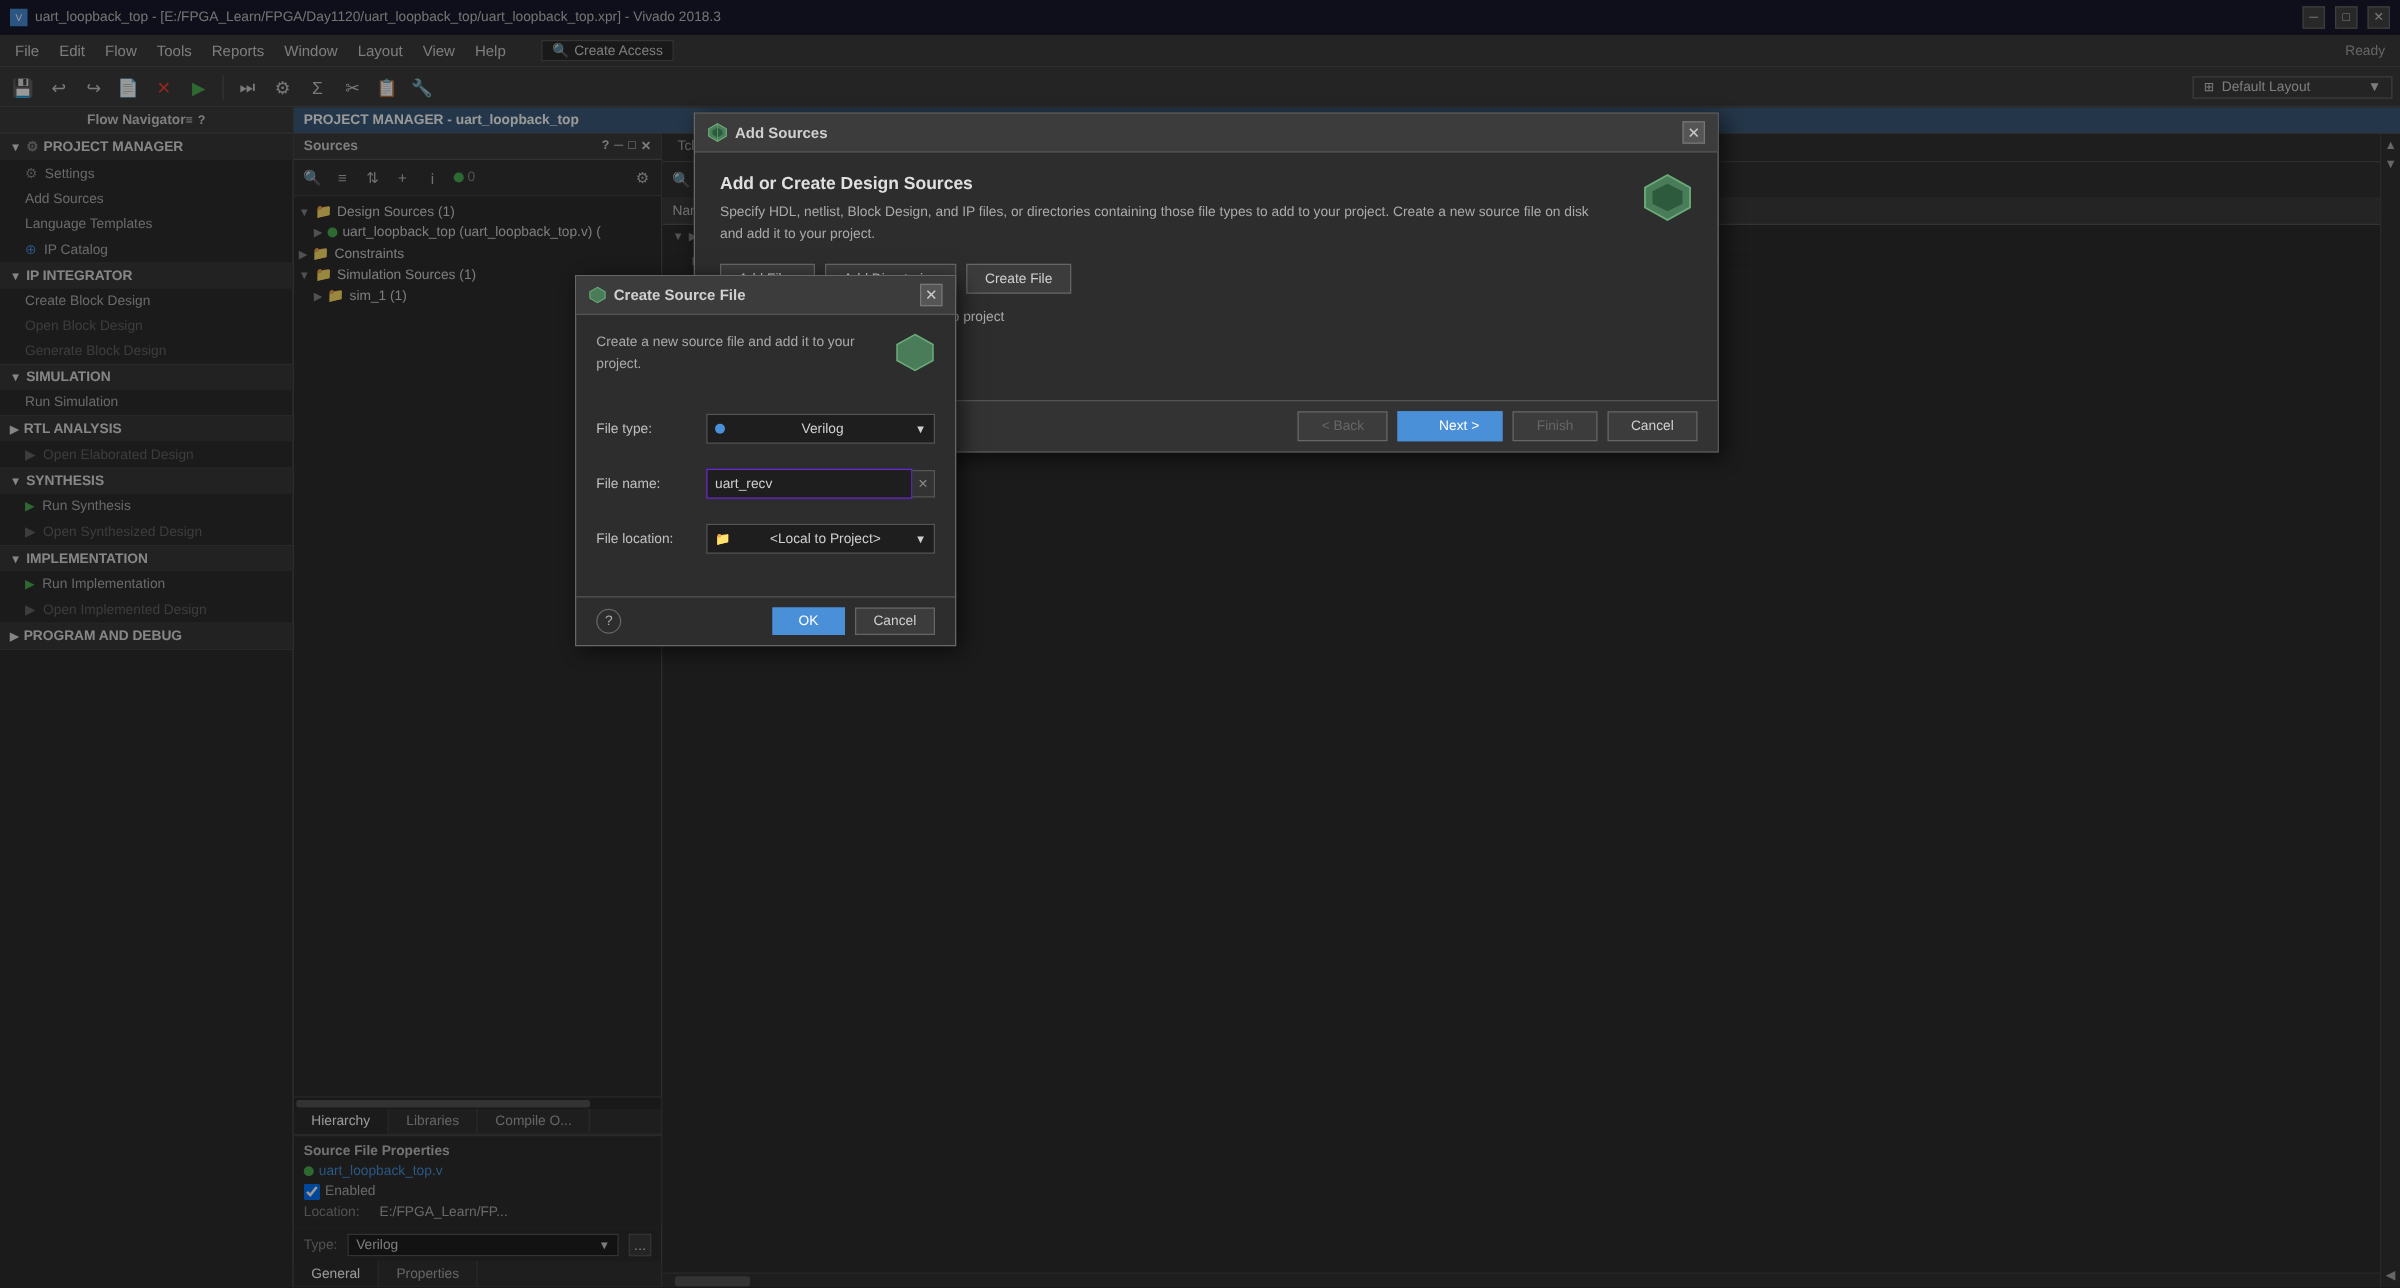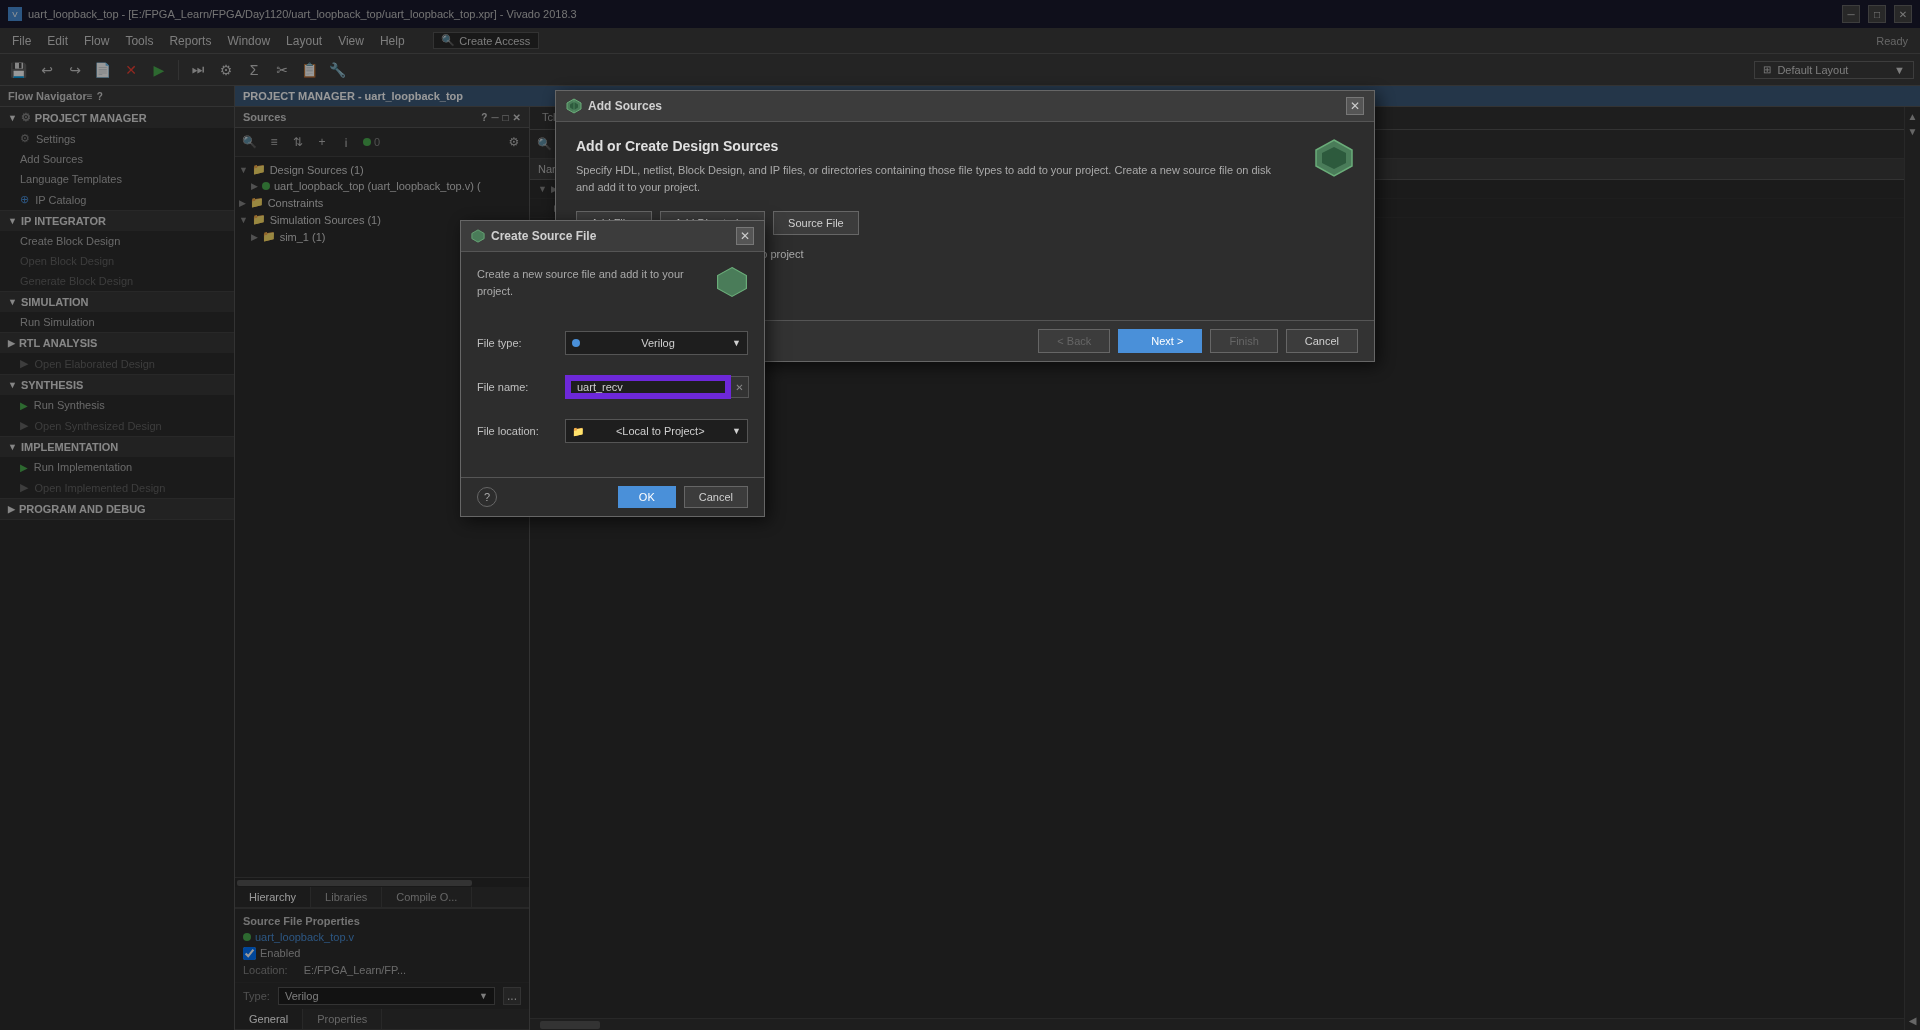--- a/index.html
+++ b/index.html
@@ -23,21 +23,21 @@
     .toolbar-btn.green { color: #4caf50; }
     .toolbar-btn.red { color: #f44336; }
     .toolbar-divider { width: 1px; height: 20px; background: #555; margin: 0 4px; }
     .layout-dropdown { margin-left: auto; background: #3c3c3c; border: 1px solid #666; color: #d0d0d0; padding: 2px 8px; font-size: 11px; display: flex; align-items: center; gap: 6px; min-width: 160px; }
 
     
     .main-layout { display: flex; height: calc(1030px - 86px); }
 
     
     .flow-nav { width: 235px; background: #2d2d2d; border-right: 1px solid #555; display: flex; flex-direction: column; flex-shrink: 0; }
-    .flow-nav-header { background: #3c3c3c; padding: 4px 8px; font-size: 11px; font-weight: bold; color: #d0d0d0; border-bottom: 1px solid #555; display: flex; align-items: center; justify-content: flex-start; }
+    .flow-nav-header { background: #3c3c3c; padding: 4px 8px; font-size: 11px; font-weight: bold; color: #d0d0d0; border-bottom: 1px solid #555; display: flex; align-items: center; justify-content: center; }
     .nav-section { border-bottom: 1px solid #444; }
     .nav-section-header { padding: 4px 8px; background: #3a3a3a; font-size: 11px; font-weight: bold; color: #e0e0e0; display: flex; align-items: center; gap: 4px; cursor: pointer; }
     .nav-section-header .chevron { font-size: 9px; }
     .nav-item { padding: 4px 8px 4px 20px; font-size: 11px; color: #b0b0b0; cursor: pointer; display: flex; align-items: center; gap: 6px; }
     .nav-item .play-icon { color: #4caf50; font-size: 10px; }
     .nav-item.disabled { color: #666; }
 
     
     .right-panel { flex: 1; display: flex; flex-direction: column; overflow: hidden; }
 
@@ -84,21 +84,21 @@
     .footer-btn.next { background: #4a90d9; border-color: #4a90d9; color: white; padding-left: 32px; }
     .help-icon { width: 20px; height: 20px; background: transparent; border: 1px solid #666; border-radius: 50%; color: #aaa; font-size: 11px; display: flex; align-items: center; justify-content: center; cursor: pointer; }
 
     
     .create-source-dialog { position: fixed; top: 220px; left: 460px; width: 305px; background: #2d2d2d; border: 1px solid #666; z-index: 300; box-shadow: 4px 4px 16px rgba(0,0,0,0.6); }
     .create-dialog-title { background: #3c3c3c; padding: 6px 10px; display: flex; align-items: center; justify-content: space-between; border-bottom: 1px solid #555; }
     .create-dialog-body { padding: 14px 16px; }
     .create-desc { font-size: 11px; color: #aaa; margin-bottom: 16px; line-height: 1.5; }
     .form-row { display: flex; align-items: center; margin-bottom: 20px; gap: 8px; }
     .form-label { font-size: 11px; color: #c0c0c0; width: 80px; flex-shrink: 0; }
-    .form-control { flex: 1; background: #1e1e1e; border: 6px solid #6d28d9; color: #d0d0d0; padding: 3px 6px; font-size: 11px; height: 24px; }
+    .form-control { flex: 1; background: #1e1e1e; border: 1px solid #6d28d9; color: #d0d0d0; padding: 3px 6px; font-size: 11px; height: 24px; }
     .form-control-dropdown { flex: 1; background: #1e1e1e; border: 1px solid #555; color: #d0d0d0; padding: 3px 6px; font-size: 11px; height: 24px; display: flex; align-items: center; justify-content: space-between; cursor: pointer; }
     .form-control-with-btn { flex: 1; display: flex; align-items: center; gap: 0; }
     .form-input-clear { width: 18px; height: 22px; background: #333; border: 1px solid #555; border-left: none; color: #888; font-size: 10px; display: flex; align-items: center; justify-content: center; cursor: pointer; }
     .create-footer { padding: 8px 16px; display: flex; align-items: center; justify-content: space-between; border-top: 1px solid #555; }
     .create-footer-buttons { display: flex; gap: 8px; }
     .ok-btn { padding: 4px 20px; background: #4a90d9; border: 1px solid #4a90d9; color: white; font-size: 11px; cursor: pointer; }
     .cancel-btn { padding: 4px 14px; background: #3c3c3c; border: 1px solid #666; color: #d0d0d0; font-size: 11px; cursor: pointer; }
 
     
     .table-area { flex: 1; overflow: auto; }
@@ -489,21 +489,21 @@
       <svg width="40" height="40" viewBox="0 0 40 40">
         <polygon points="20,2 38,12 38,28 20,38 2,28 2,12" fill="#4a7c59" stroke="#6aac79" stroke-width="1.5"></polygon>
         <polygon points="20,9 32,15 32,25 20,31 8,25 8,15" fill="#2d5a3d"></polygon>
       </svg>
     </div>
 
 
     <div class="dialog-action-buttons">
       <button class="action-btn">Add Files</button>
       <button class="action-btn">Add Directories</button>
-      <button class="action-btn">Source File</button>
+      <button class="action-btn">Create File</button>
     </div>
 
     <div class="checkbox-row">
       <input type="checkbox" style="">
       <span>Scan and add RTL include files into project</span>
     </div>
     <div class="checkbox-row">
       <input type="checkbox" style="">
       <span>Copy sources into project</span>
     </div>

